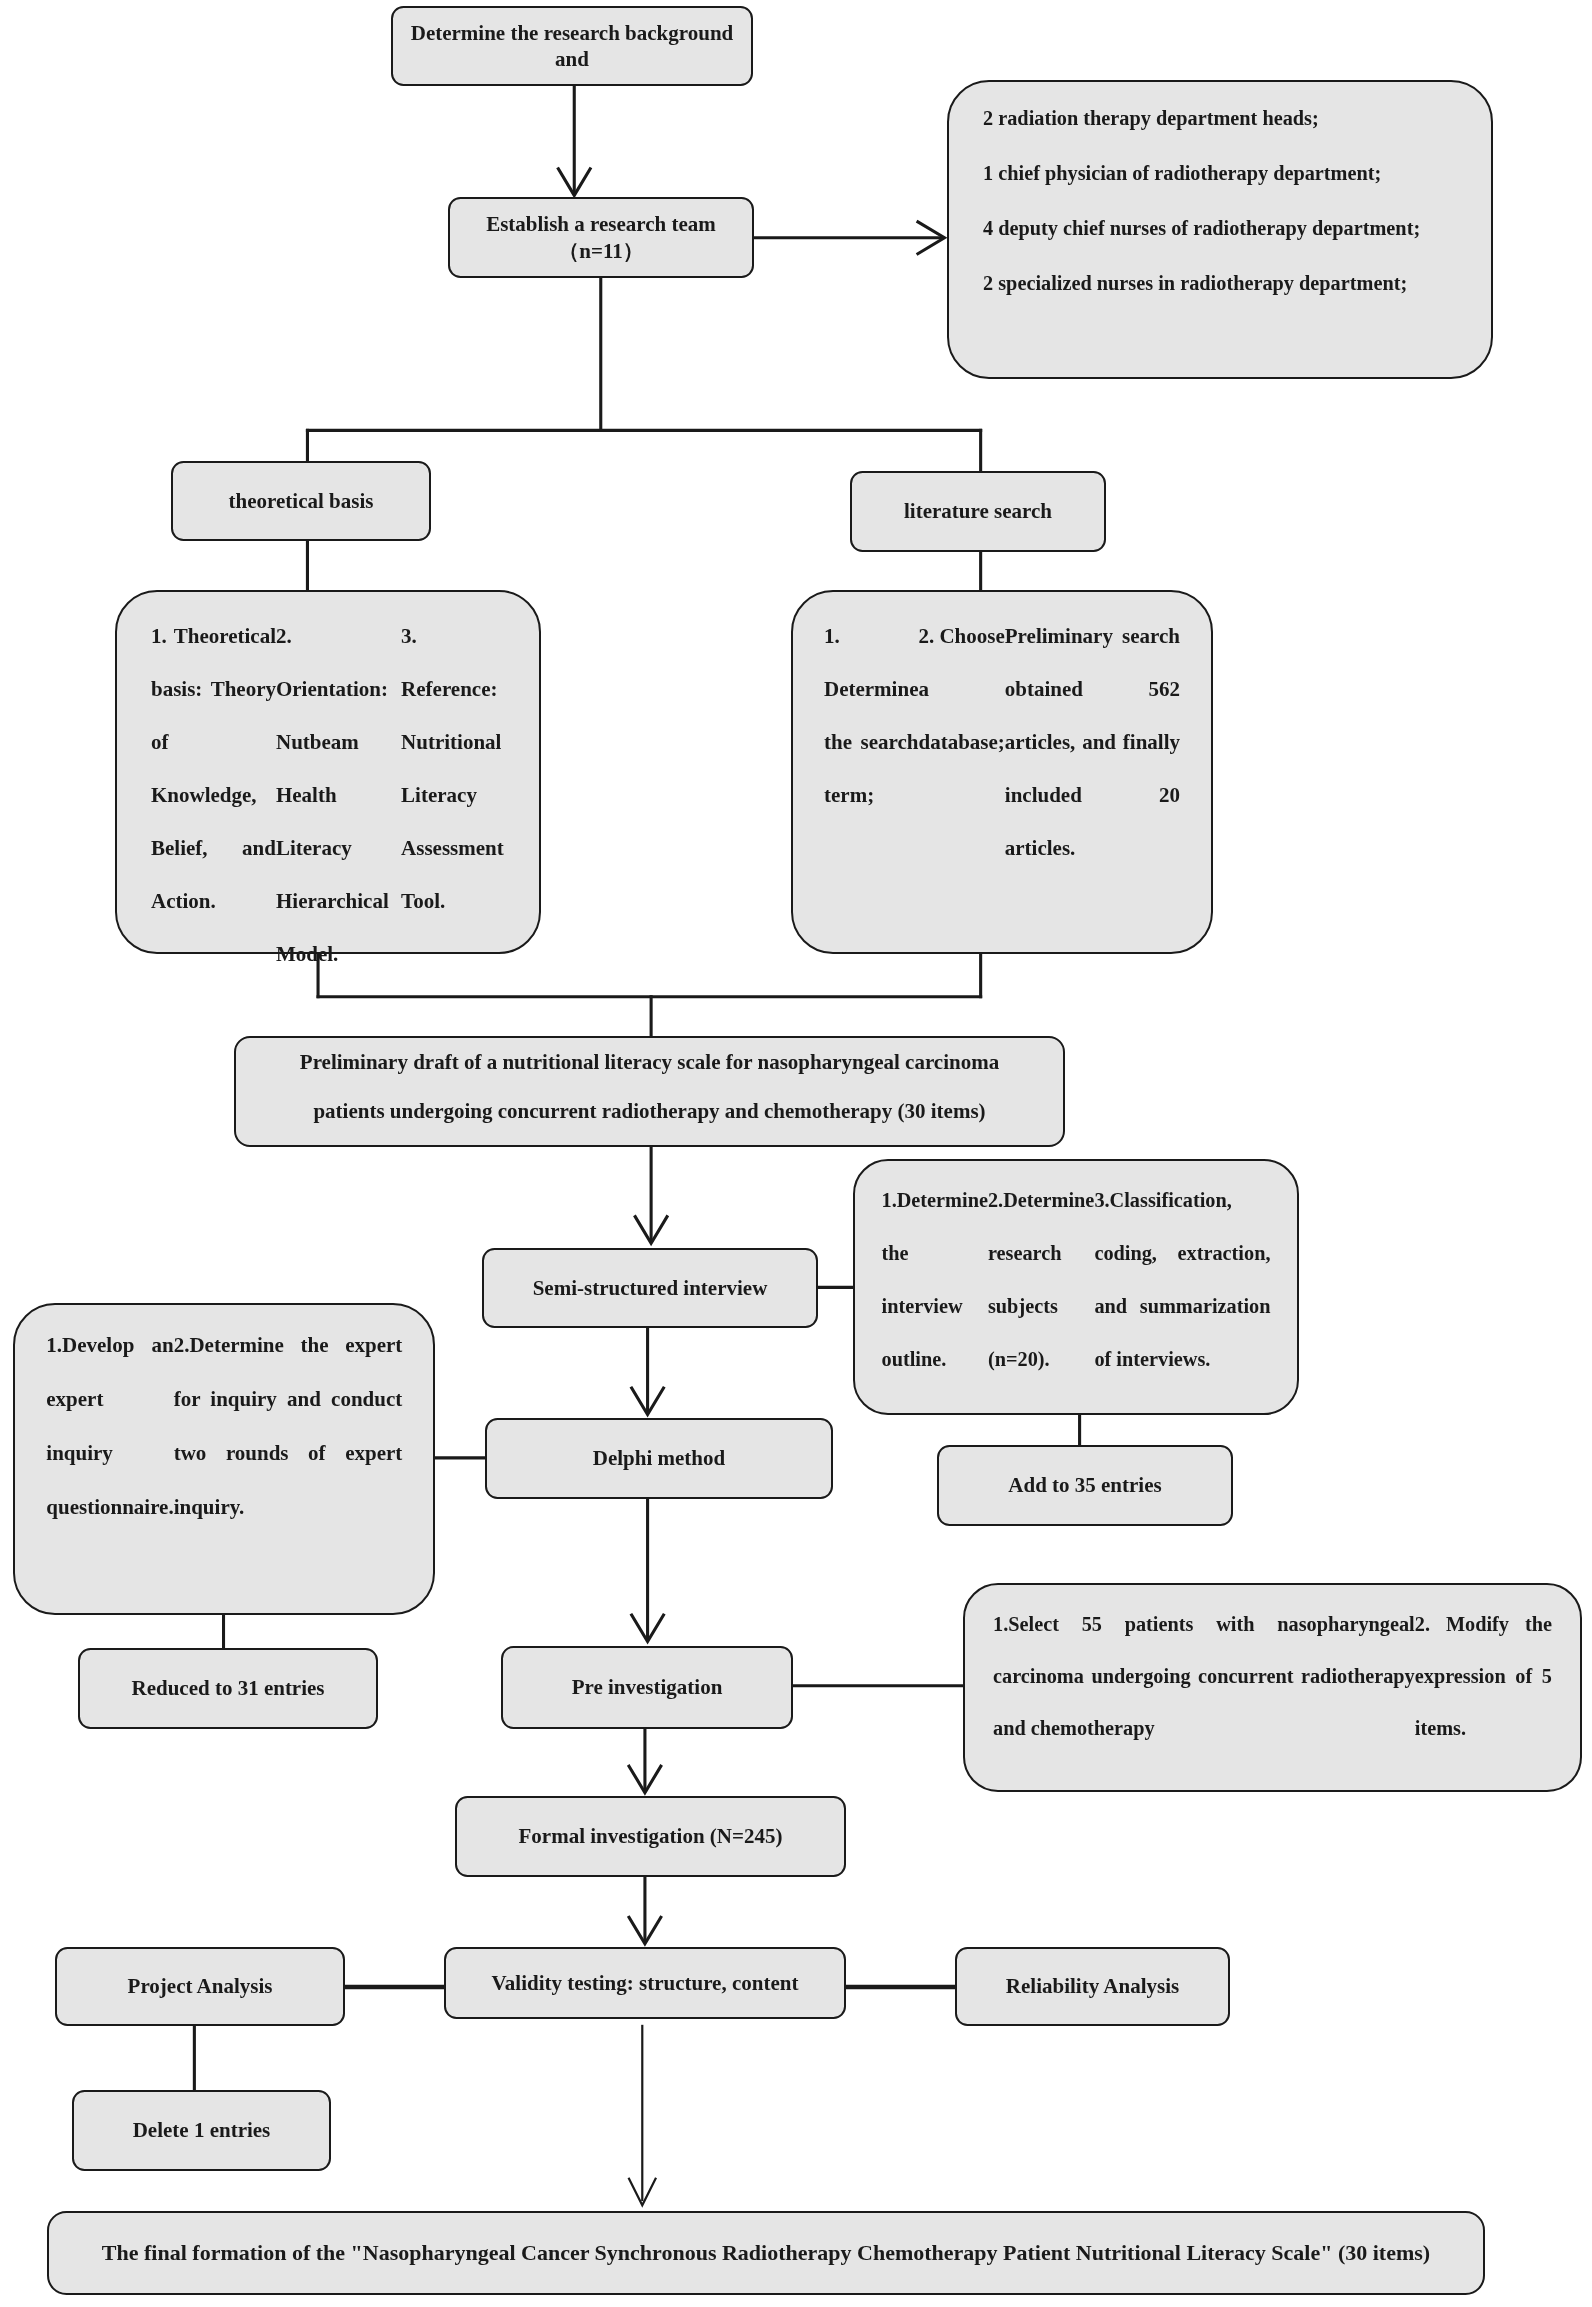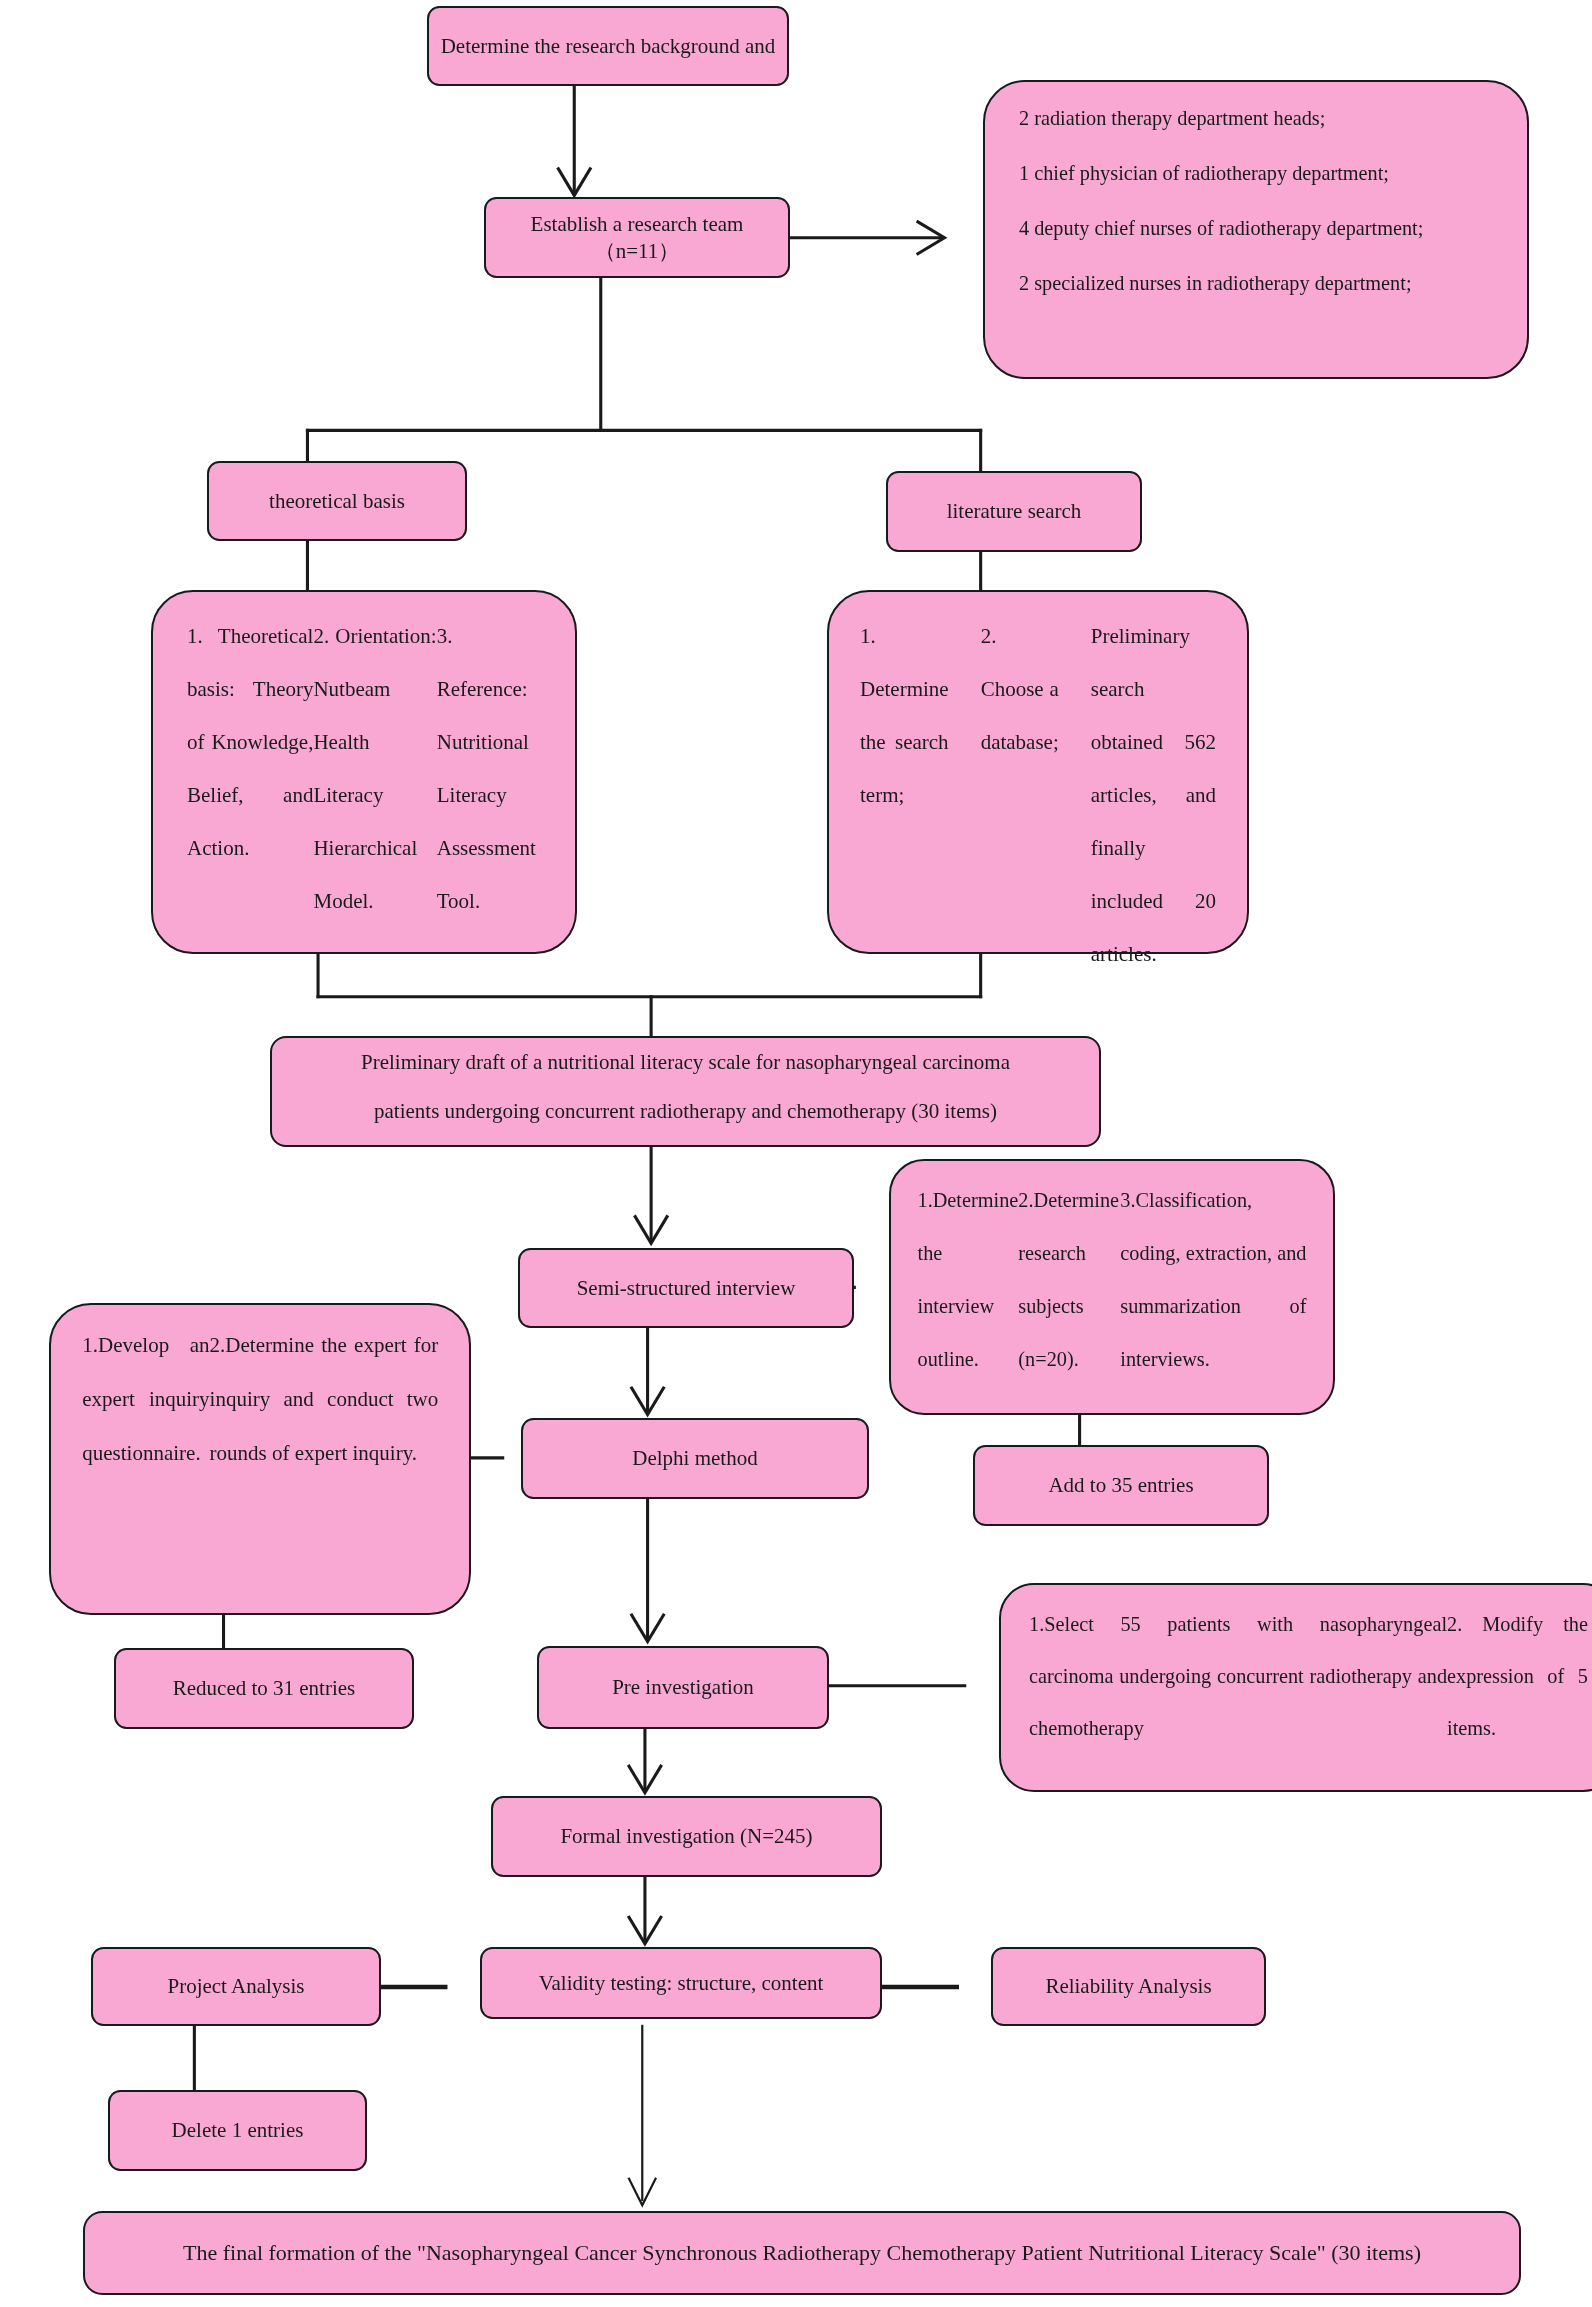--- a/index.html
+++ b/index.html
@@ -11,25 +11,24 @@
     color: #1a1a1a;
   }
   #connector-layer {
     position: absolute; left: 0; top: 0;
     width: 1592px; height: 2307px;
     pointer-events: none;
   }
   .box {
     position: absolute;
     box-sizing: border-box;
-    background: #f9a8d4;
+    background: #e5e5e5;
     border: 2.7px solid #1a1a1a;
-    font-weight: normal;
+    font-weight: bold;
     color: #1a1a1a;
-    margin-left: 36px;
   }
   .label-box {
     display: flex; align-items: center; justify-content: center;
     text-align: center;
     font-size: 21px;
     line-height: 1.25;
     border-radius: 12.4px;
     padding: 0 8.8px;
   }
   .detail-box {
@@ -127,21 +126,21 @@
 <div class="box label-box" style="left:850px; top:471px; width:256px; height:81px;">
   <span>literature search</span>
 </div>
 
 <div class="box detail-box" style="left:115px; top:590px; width:426px; height:364px; padding:17.7px 34px; line-height:53px;">
   <p>1. Theoretical basis: Theory of Knowledge, Belief, and Action.</p>
   <p>2. Orientation: Nutbeam Health Literacy Hierarchical Model.</p>
   <p>3. Reference: Nutritional Literacy Assessment Tool.</p>
 </div>
 
-<div class="box detail-box" style="left:791px; top:590px; width:422px; height:364px; padding:17.7px 31px; line-height:53px;gap:32px;">
+<div class="box detail-box" style="left:791px; top:590px; width:422px; height:364px; padding:17.7px 31px; line-height:53px;">
   <p>1. Determine the search term;</p>
   <p>2. Choose a database;</p>
   <p>Preliminary search obtained 562 articles, and finally included 20 articles.</p>
 </div>
 
 <div class="box lines-box center-lines" style="left:234px; top:1036px; width:831px; height:111px; border-radius:16px; font-size:21px; line-height:49px;">
   <div>Preliminary draft of a nutritional literacy scale for nasopharyngeal carcinoma</div>
   <div>patients undergoing concurrent radiotherapy and chemotherapy (30 items)</div>
 </div>
 

